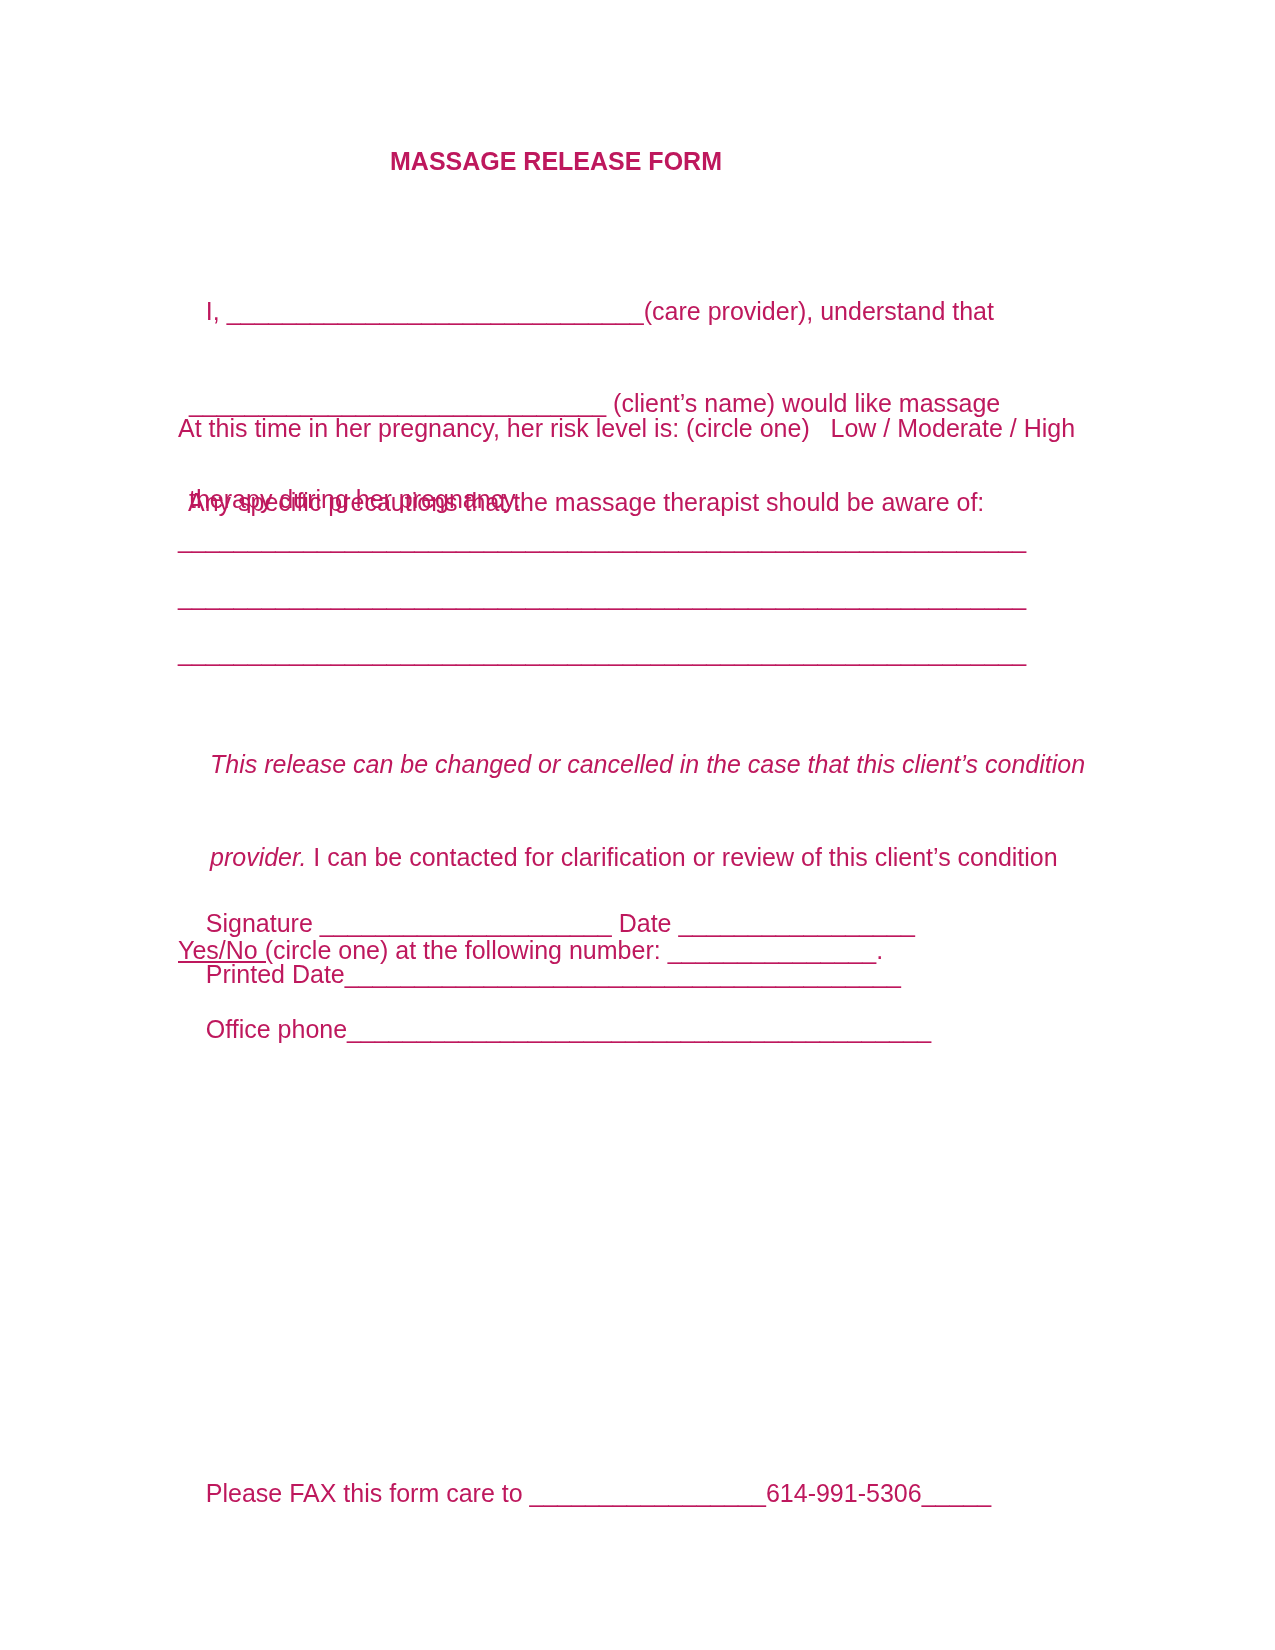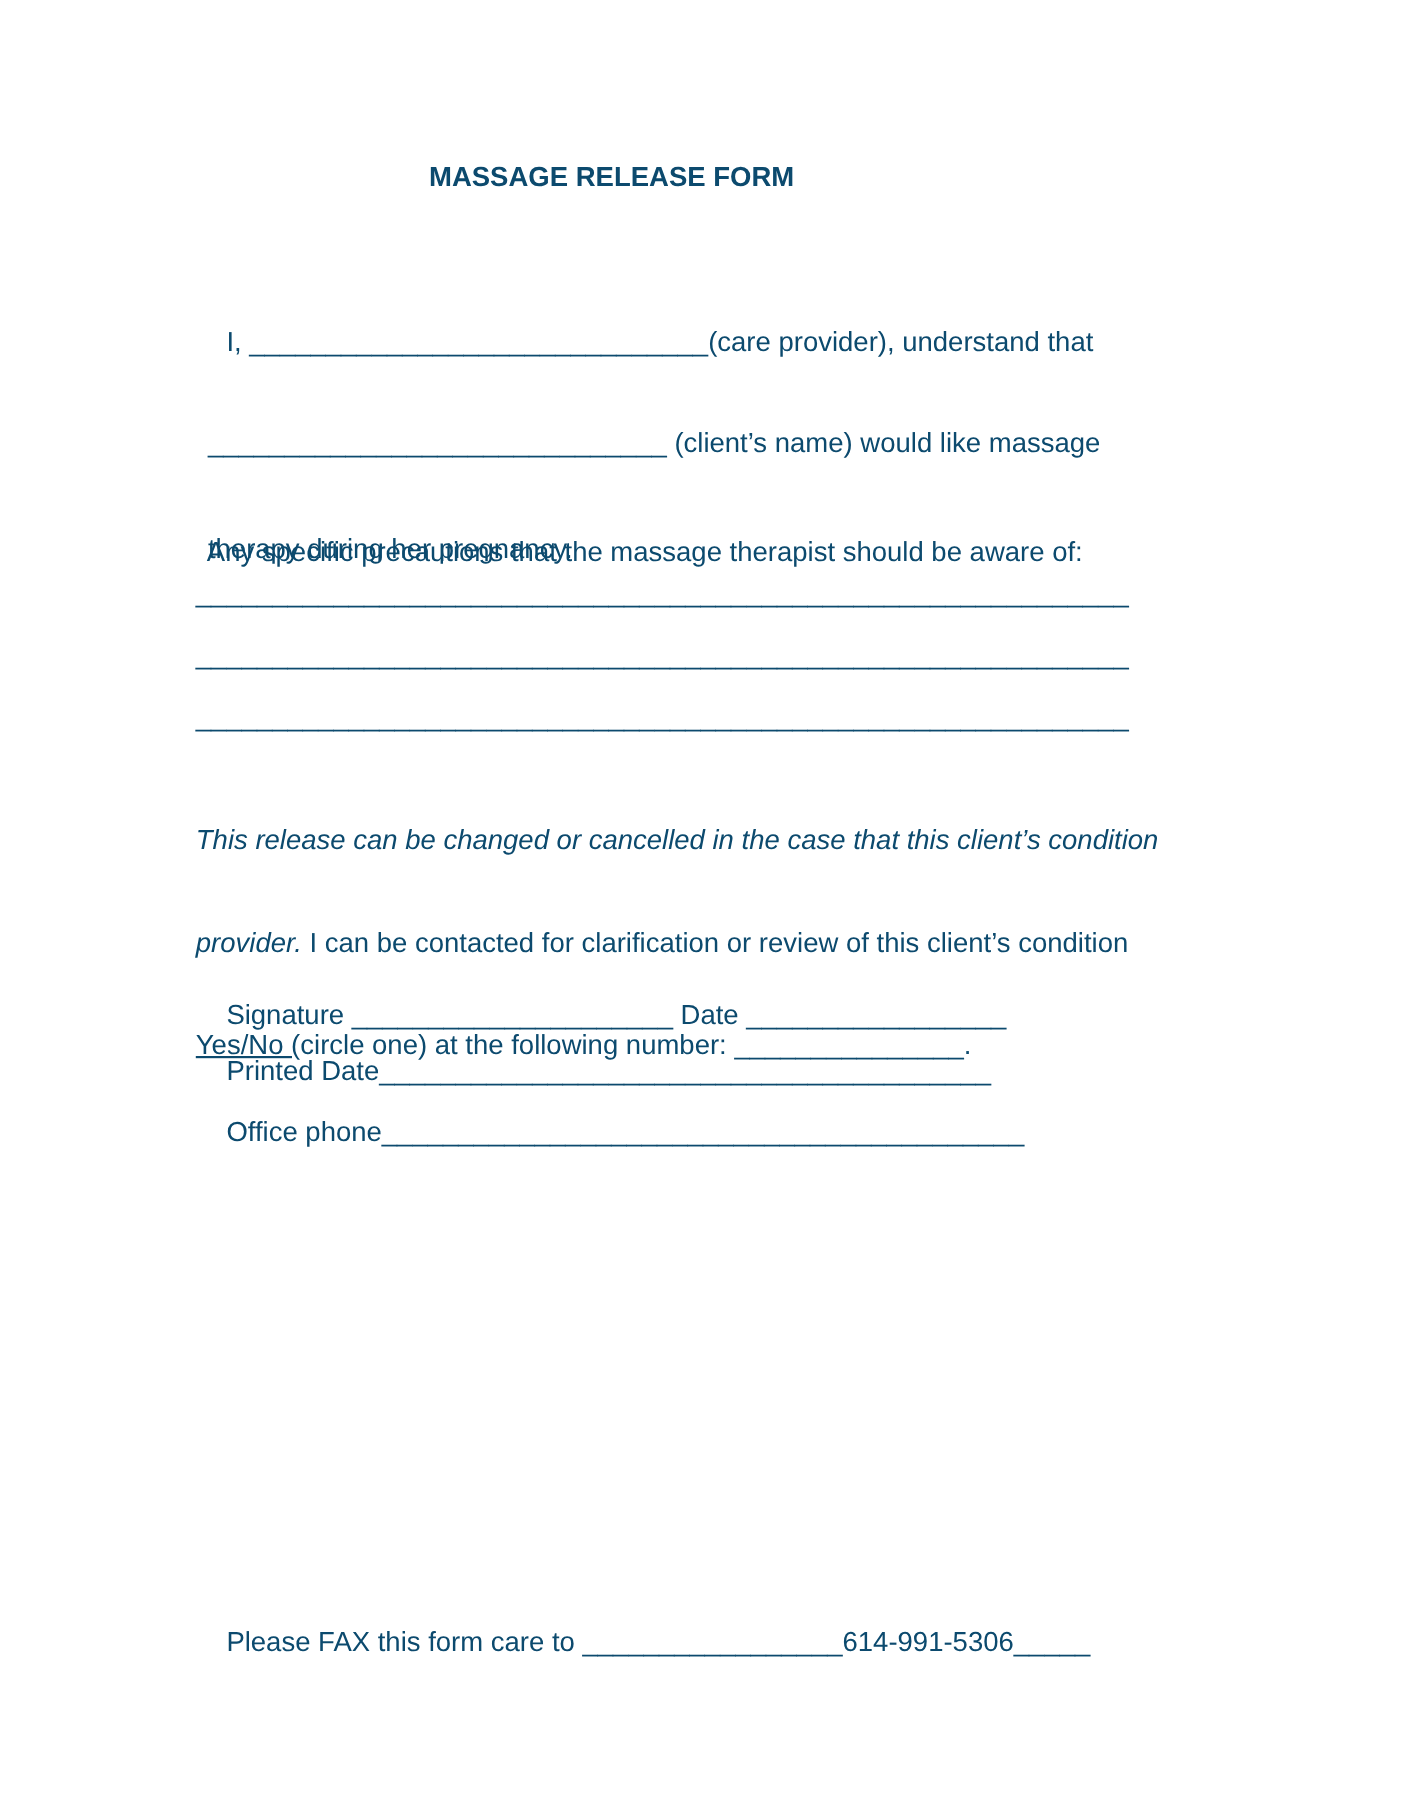--- a/index.html
+++ b/index.html
@@ -3,58 +3,59 @@
 <meta charset="utf-8">
 <style>
   html, body { margin: 0; padding: 0; background: #ffffff; }
   .page {
     position: relative;
     width: 1275px;
     height: 1650px;
     background: #ffffff;
     font-family: "Liberation Sans", sans-serif;
     font-size: 25px;
-    color: #0c4a6e;
+    color: #be185d;
     overflow: hidden;
   }
   .line {
     position: absolute;
     left: 178px;
     line-height: 30px;
     white-space: pre;
   }
   .title {
     position: absolute;
     left: 390px;
     top: 146px;
     font-weight: bold;
     line-height: 30px;
     white-space: pre;
   }
   .two-line { line-height: 32px; margin-left: 11px; }
   .release-block { line-height: 31px; }
-  .italic { font-style: italic; }
+  .italic { font-style: italic; margin-left: 32px; }
   .ul { text-decoration: underline; }
 </style>
 </head>
 <body>
 
 <div class="page">
 
   <div class="title">MASSAGE RELEASE FORM</div>
 
   <div class="line" style="top: 266px;">
     <span>I, </span><span>______________________________</span><span>(care provider), understand that</span>
   </div>
 
   <div class="line two-line" style="top: 323px;">
     <div><span>______________________________</span><span> (client’s name) would like massage</span></div>
     <div>therapy during her pregnancy.</div>
   </div>
 
+  <div class="line" style="top: 413px;">At this time in her pregnancy, her risk level is: (circle one)   Low / Moderate / High</div>
 
   <div class="line" style="top: 487px; margin-left: 10px;">Any specific precautions that the massage therapist should be aware of:</div>
 
   <div class="line" style="top: 524px;">_____________________________________________________________</div>
   <div class="line" style="top: 581px;">_____________________________________________________________</div>
   <div class="line" style="top: 637px;">_____________________________________________________________</div>
 
   <div class="line release-block" style="top: 687px;">
     <div><span class="italic">This release can be changed or cancelled in the case that this client’s condition</span></div>
     <div><span class="italic">provider.</span><span> I can be contacted for clarification or review of this client’s condition</span></div>

